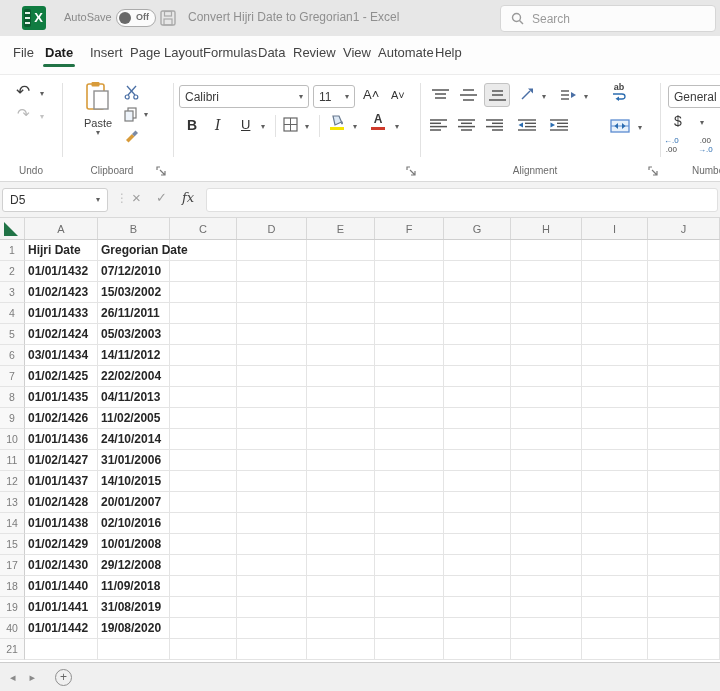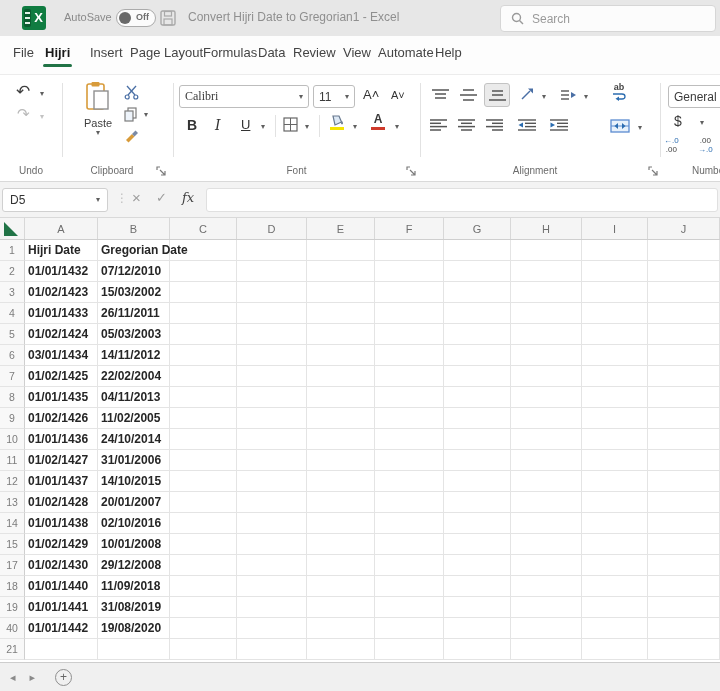--- a/index.html
+++ b/index.html
@@ -102,21 +102,21 @@
       <svg width="13" height="13" viewBox="0 0 13 13">
         <circle cx="5.5" cy="5.5" r="4" fill="none" stroke="#9a9a9a" stroke-width="1.4"></circle>
         <line x1="8.5" y1="8.5" x2="12" y2="12" stroke="#9a9a9a" stroke-width="1.4"></line>
       </svg>
       <span class="ph">Search</span>
     </div>
   </div>
 
   <div class="tabrow" id="tabs-container">
       <span class="tab" style="left: 13px;">File</span>
-      <span class="tab active" style="left: 45px;">Hijri</span>
+      <span class="tab active" style="left: 45px;">Date</span>
       <span class="tab" style="left: 90px;">Insert</span>
       <span class="tab" style="left: 130px;">Page Layout</span>
       <span class="tab" style="left: 203px;">Formulas</span>
       <span class="tab" style="left: 258px;">Data</span>
       <span class="tab" style="left: 293px;">Review</span>
       <span class="tab" style="left: 343px;">View</span>
       <span class="tab" style="left: 378px;">Automate</span>
       <span class="tab" style="left: 435px;">Help</span>
     </div>
 
@@ -170,21 +170,21 @@
         </svg>
       </span>
       <span class="rgroup-label" style="left:0;width:100px;">Clipboard</span>
       <svg class="launcher" style="left:94px;" width="10" height="10" viewBox="0 0 10 10">
         <path d="M1 4 V1 H4" fill="none" stroke="#7a7a7a" stroke-width="1.2"></path>
         <path d="M4 4 L9 9 M9 5 V9 H5" fill="none" stroke="#7a7a7a" stroke-width="1.2"></path>
       </svg>
     </div>
 
     <div style="position:absolute;left:173px;top:0;width:247px;height:100%;">
-      <div class="combobox" style="position:absolute;left:6px;top:10px;width:130px;font-family:Liberation Serif, serif;">
+      <div class="combobox" style="position:absolute;left:6px;top:10px;width:130px;">
         <span>Calibri</span>
         <span class="caret">▾</span>
       </div>
       <div class="combobox" style="position:absolute;left:140px;top:10px;width:42px;">
         <span>11</span>
         <span class="caret">▾</span>
       </div>
       <span class="ric" style="position:absolute;left:190px;top:12px;font-size:13px;color:#333;">A˄</span>
       <span class="ric" style="position:absolute;left:218px;top:14px;font-size:11px;color:#333;">A˅</span>
       <span class="btn-b" style="position:absolute;left:14px;top:42px;">B</span>
@@ -207,21 +207,20 @@
           <path d="M13 6 q2 2.5 0 3.5 q-2 -1 0 -3.5" fill="#68798f"></path>
         </svg>
         <span class="colorbar" style="background:#f5e400;"></span>
       </span>
       <span class="caret" style="position:absolute;left:180px;top:48px;">▾</span>
       <span class="ric" style="position:absolute;left:198px;top:38px;flex-direction:column;">
         <span style="font-weight:bold;font-size:12px;color:#3a3a3a;line-height:1.1;">A</span>
         <span class="colorbar" style="background:#cf3a2b;"></span>
       </span>
       <span class="caret" style="position:absolute;left:222px;top:48px;">▾</span>
-      <span class="rgroup-label" style="left:0;width:247px;">Font</span>
       <svg class="launcher" style="left:233px;" width="10" height="10" viewBox="0 0 10 10">
         <path d="M1 4 V1 H4" fill="none" stroke="#7a7a7a" stroke-width="1.2"></path>
         <path d="M4 4 L9 9 M9 5 V9 H5" fill="none" stroke="#7a7a7a" stroke-width="1.2"></path>
       </svg>
     </div>
 
     <div style="position:absolute;left:420px;top:0;width:240px;height:100%;">
       <span class="ric" style="position:absolute;left:12px;top:14px;">
         <svg width="17" height="12" viewBox="0 0 17 12">
             <g stroke="#555" stroke-width="1.5">

